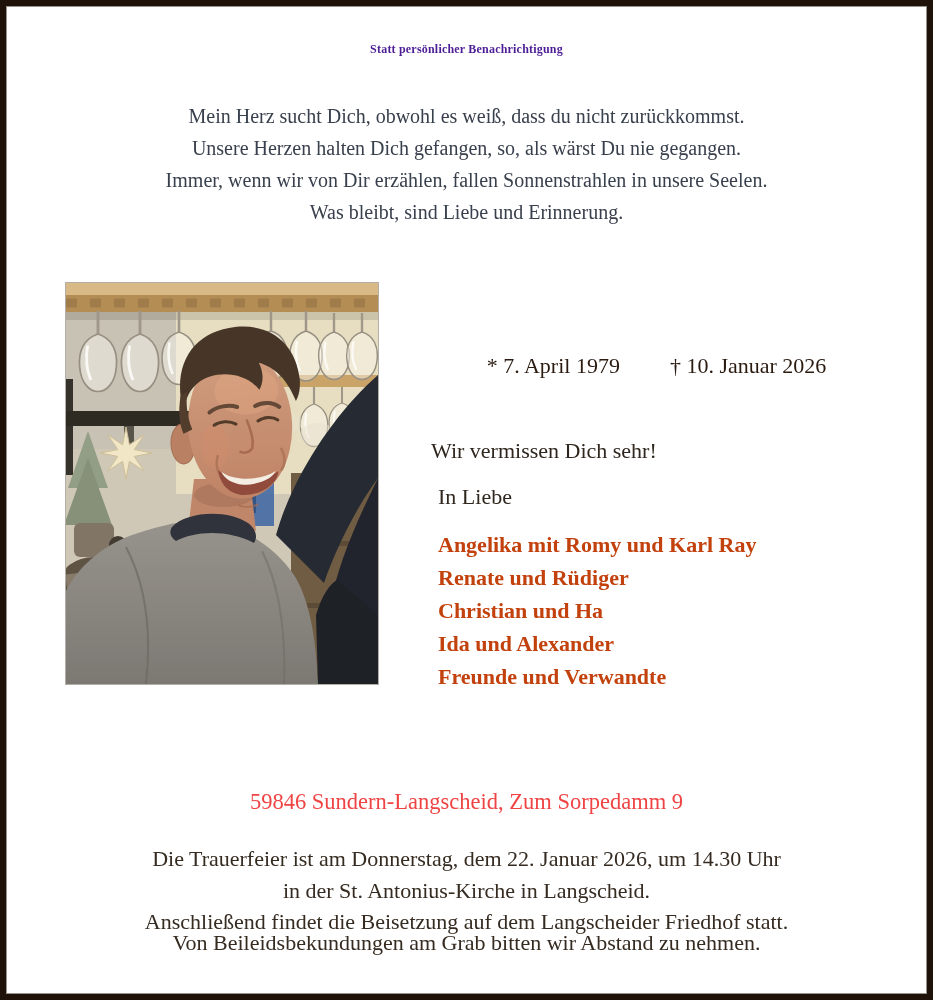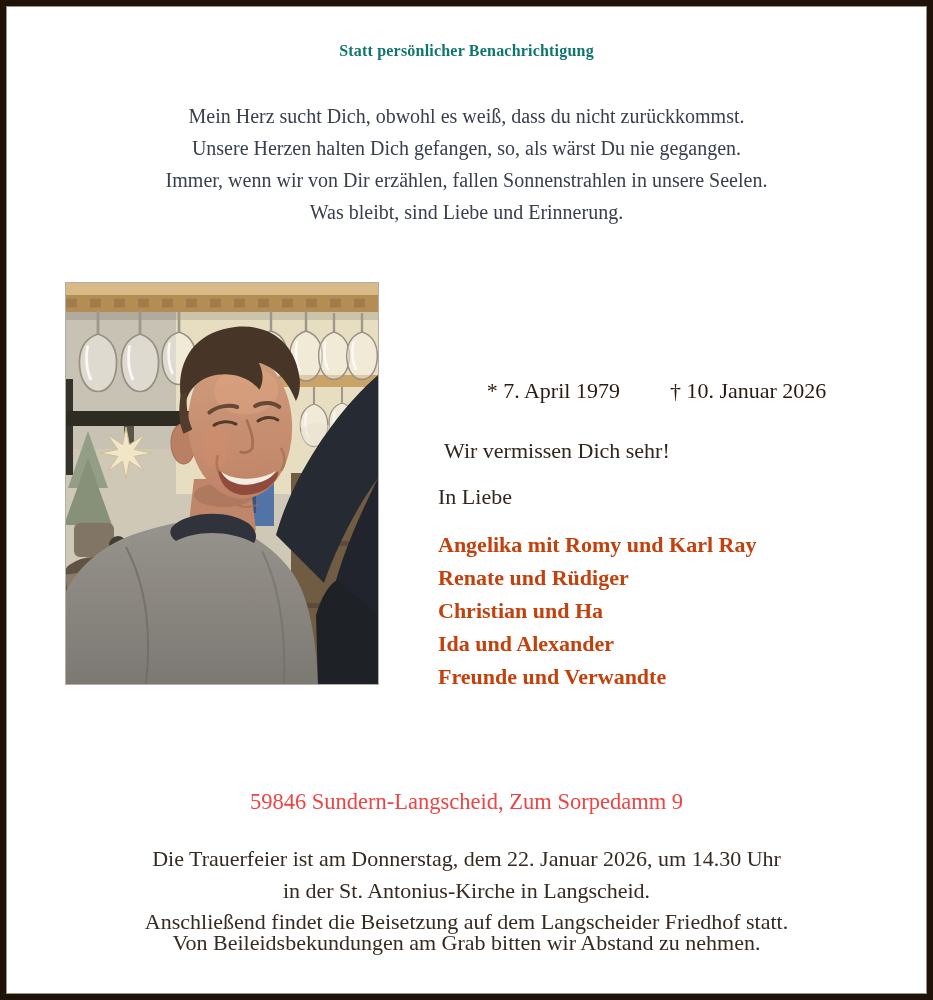--- a/index.html
+++ b/index.html
@@ -6,29 +6,29 @@
   .page{
     position:relative;width:933px;height:1000px;background:#ffffff;
     font-family:"Liberation Serif","DejaVu Serif",serif;overflow:hidden;
   }
   .frame{
     position:absolute;inset:0;border:6px solid #1f1309;
     box-shadow:inset 0 0 0 1px #98948c;pointer-events:none;z-index:50;
   }
   .abs{position:absolute;}
   .center{left:0;width:933px;text-align:center;}
-  .preface{top:42px;font-weight:bold;font-size:16px;color:#0f766e;letter-spacing:.2px;}
+  .preface{top:42px;font-weight:bold;font-size:12px;color:#4c1d95;letter-spacing:.2px;}
   .poem{top:100px;font-size:20px;line-height:32px;color:#39404d;}
   .photo-wrap{left:65px;top:282px;width:312px;height:401px;border:1px solid #b3afa8;}
   .photo-wrap svg{display:block;}
   .title{left:436px;top:277px;width:440px;text-align:center;font-weight:bold;
          font-size:55px;line-height:58px;color:#2a1a10;white-space:nowrap;}
   .dates{left:438px;top:353px;width:437px;display:flex;justify-content:center;gap:50px;
-         font-size:22px;color:#2a1a10;margin-top:25px;}
-  .miss{left:444px;top:438px;font-size:22px;color:#2f261d;}
+         font-size:22px;color:#2a1a10;}
+  .miss{left:431px;top:438px;font-size:22px;color:#2f261d;}
   .inliebe{left:438px;top:484px;font-size:22px;color:#2f261d;}
   .mourners{left:438px;top:528px;font-size:22px;line-height:33px;font-weight:bold;color:#c2410c;}
   .address{top:789px;font-size:22.5px;color:#ef4444;}
   .funeral{top:827px;font-size:22px;line-height:31.5px;color:#352b21;margin-top:16px;}
   .condolence{top:930px;font-size:22px;color:#352b21;text-align:center;}
 </style>
 </head>
 <body>
 
 <div class="page">

